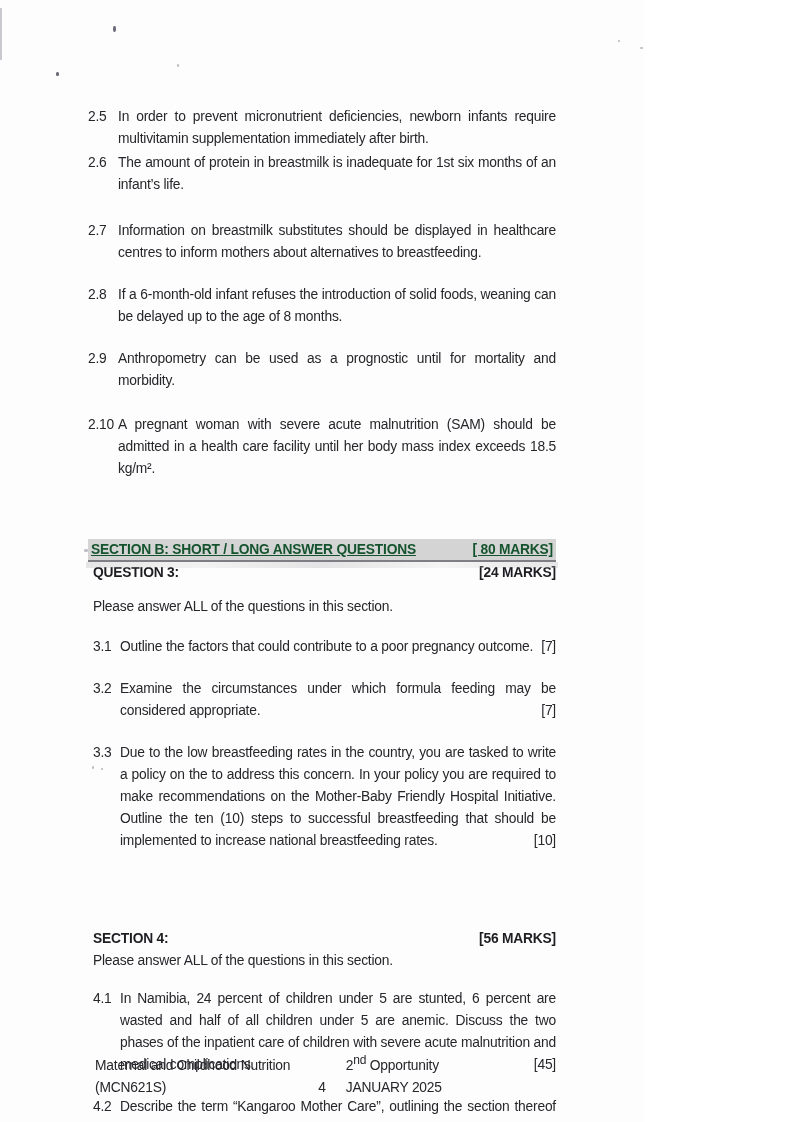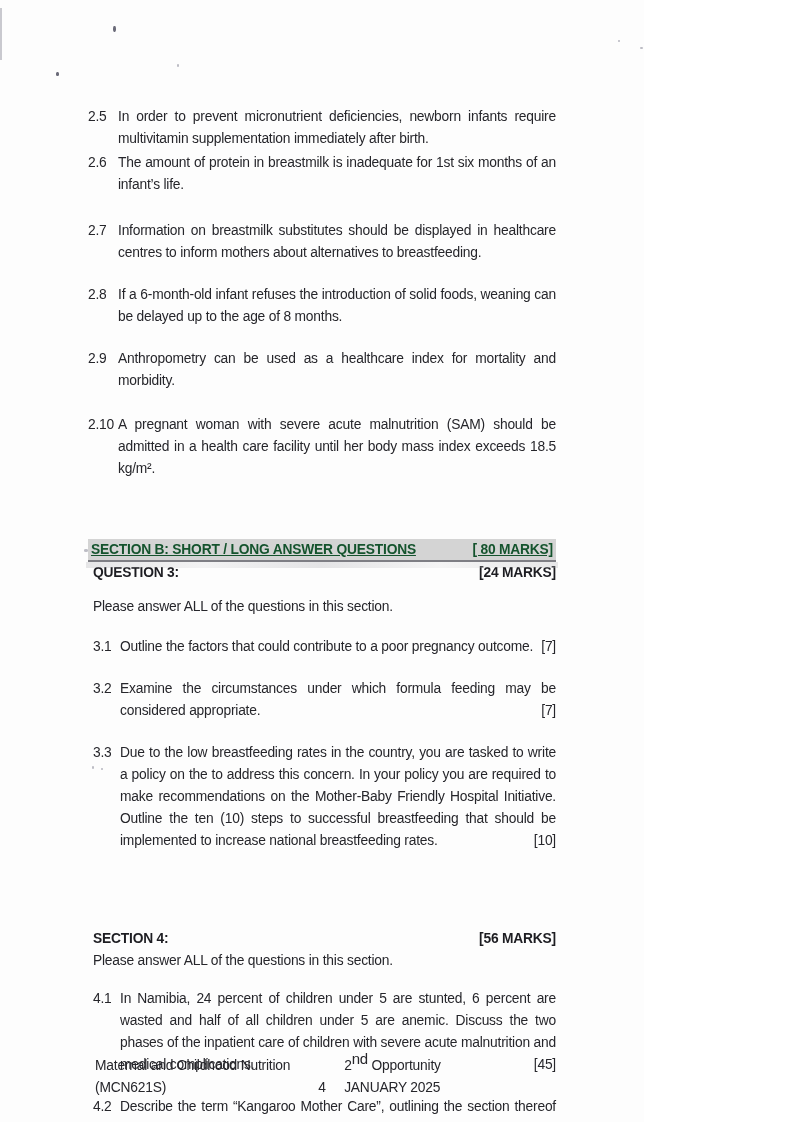--- a/index.html
+++ b/index.html
@@ -45,21 +45,21 @@
   .u{text-decoration:underline;}
   
   .mt2{margin-top:2px;}   .mt12{margin-top:12px;}
   .mt14{} .mt16{margin-top:16px;}
   .mt18{margin-top:18px;} .mt20{margin-top:20px;}
   .mt22{margin-top:22px;} .mt24{margin-top:24px;}
   .mt59{margin-top:59px;} .mt76{margin-top:76px;}
   
   .footer{position:absolute;left:95px;right:88px;top:1055px;display:flex;justify-content:space-between;letter-spacing:-0.2px;gap:32px;}
   .footer .right{margin-right:54px;}
-  .footer sup{font-size:15px;line-height:0;}
+  .footer sup{font-size:12px;line-height:0;}
   .pageno{position:absolute;left:0;right:0;top:1077px;text-align:center;}
   
   .speck{position:absolute;border-radius:40%;background:rgba(110,110,128,.45);}
   .speck.dark{background:rgba(70,70,88,.8);}
   .edge-line{position:absolute;left:0;top:8px;width:2px;height:52px;background:rgba(150,150,162,.5);}
 </style>
 </head>
 <body>
 
 <div class="page">
@@ -93,21 +93,21 @@
   <div class="tf-item mt24">
     <span class="num">2.7</span>
     <p class="txt">Information on breastmilk substitutes should be displayed in healthcare centres to inform mothers about alternatives to breastfeeding.</p>
   </div>
   <div class="tf-item mt20">
     <span class="num">2.8</span>
     <p class="txt">If a 6-month-old infant refuses the introduction of solid foods, weaning can be delayed up to the age of 8 months.</p>
   </div>
   <div class="tf-item mt20">
     <span class="num">2.9</span>
-    <p class="txt">Anthropometry can be used as a healthcare index for mortality and morbidity.</p>
+    <p class="txt">Anthropometry can be used as a prognostic until for mortality and morbidity.</p>
   </div>
   <div class="tf-item mt22">
     <span class="num">2.10</span>
     <p class="txt">A pregnant woman with severe acute malnutrition (SAM) should be admitted in a health care facility until her body mass index exceeds 18.5 kg/m².</p>
   </div>
 
   <div class="section-band mt59">
     <span class="u">SECTION B: SHORT / LONG ANSWER QUESTIONS</span>
     <span class="u">[ 80 MARKS]</span>
   </div>

